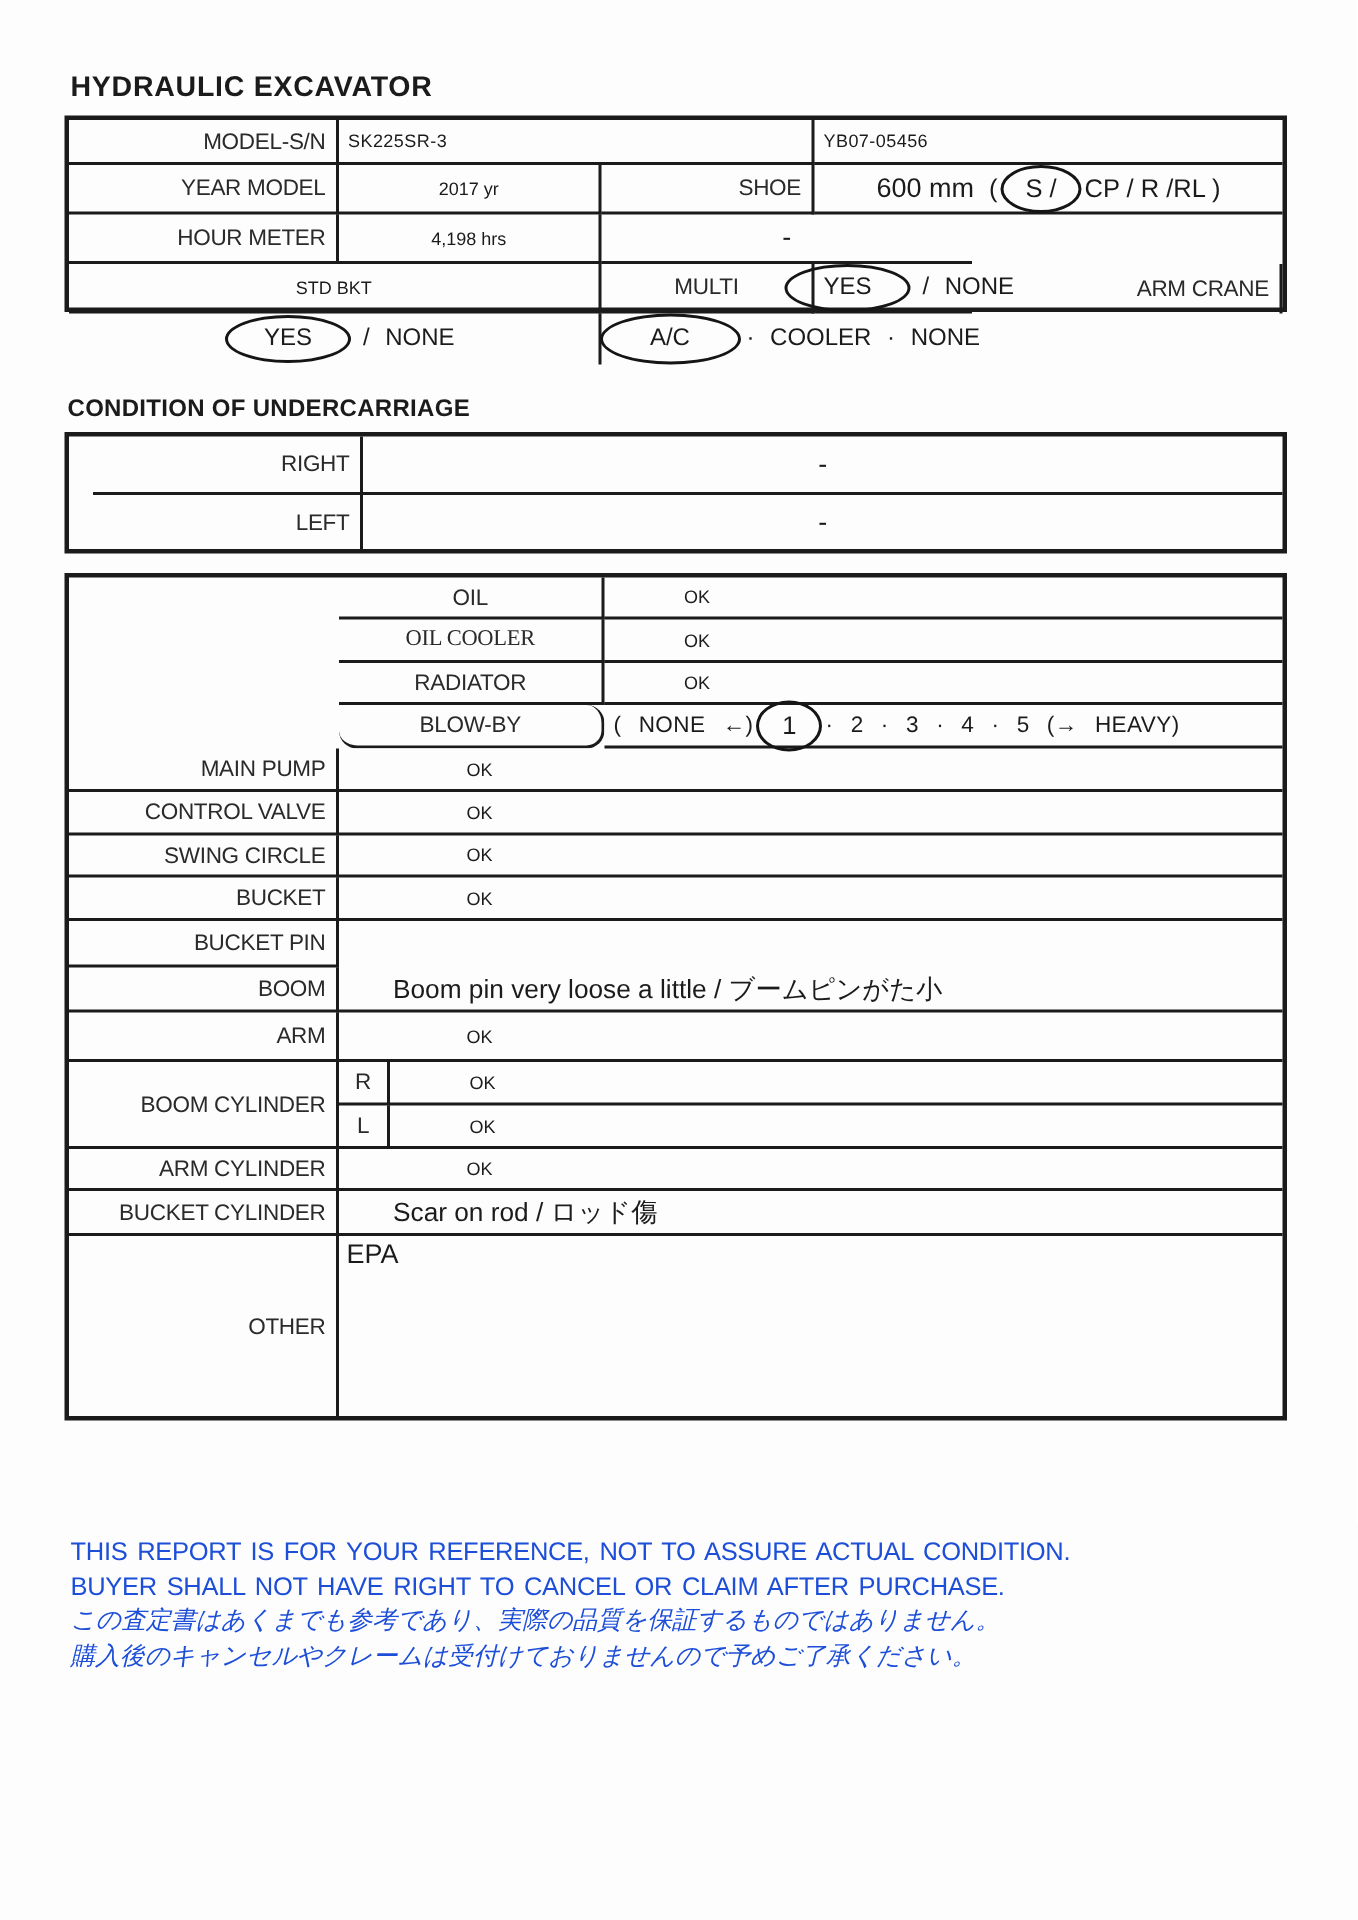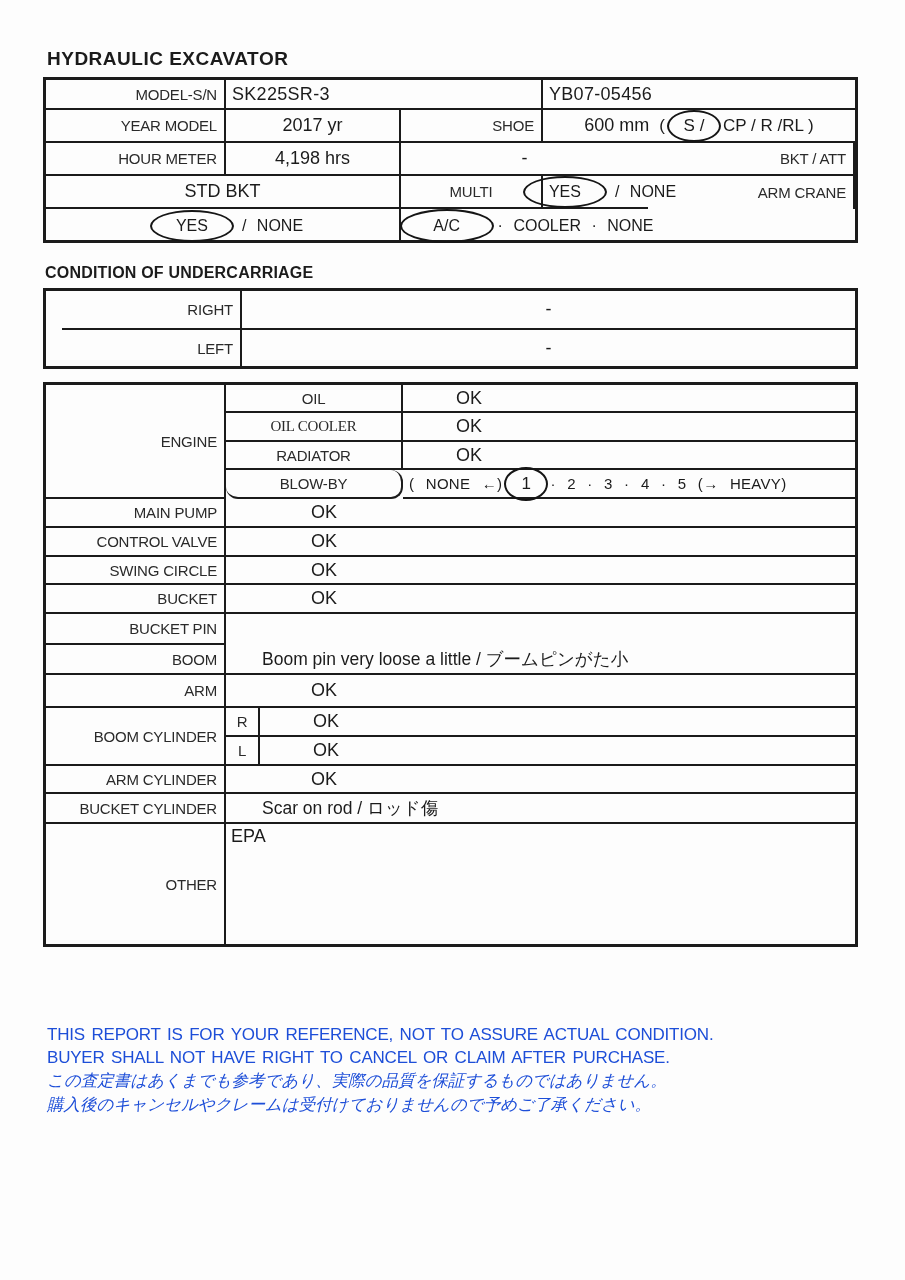--- a/index.html
+++ b/index.html
@@ -15,37 +15,37 @@
   }
   .subtitle{
     position:absolute;left:45px;top:264px;margin:0;
     font-size:16px;font-weight:600;letter-spacing:.2px;
   }
   .tbl{
     position:absolute;left:43px;box-sizing:border-box;width:815px;
     display:grid;border:3px solid #1b1b1b;background:#fdfdfd;
   }
   .tbl1{top:77px;grid-template-columns:180px 175px 142px 105px 1fr;
-        grid-template-rows:30px 33px 33px 33px 1fr;height:166px;}
+        grid-template-rows:30px 33px 33px 33px 1fr;height:131px;}
   .tbl2{top:288px;grid-template-columns:180px 1fr;grid-template-rows:39px 1fr;height:81px;padding-left:16px;}
   .tbl3{top:382px;grid-template-columns:180px 34px 143px 1fr;
         grid-template-rows:28px 29px 28px 29px 29px 29px 28px 29px 31px 30px 33px 29px 29px 28px 30px 1fr;
         height:565px;}
   .c{
     border-right:2px solid #1b1b1b;border-bottom:2px solid #1b1b1b;
     display:flex;align-items:center;overflow:visible;white-space:nowrap;
   }
   .nr{border-right:none;}
   .nb{border-bottom:none;}
   .s2{grid-column:span 2;}
   .s3{grid-column:span 3;}
   .lab{justify-content:flex-end;padding-right:7px;font-size:15px;color:#2a2a2a;letter-spacing:-.2px;}
   .labc{justify-content:center;padding-right:0;}
   .big{font-size:21px;padding-left:6px;letter-spacing:.3px;}
-  .val{font-size:18px;}
+  .val{font-size:12px;}
   .ctr{justify-content:center;}
   .opt{font-size:16px;word-spacing:6px;}
   .oval{
     display:inline-flex;align-items:center;justify-content:center;
     border:2px solid #151515;border-radius:50%;box-sizing:border-box;
     flex:0 0 auto;
   }
   .oval-yes{min-width:84px;height:32px;margin:0 8px;}
   .oval-ac{min-width:94px;height:34px;margin:0 4px;}
   .oval-s{min-width:54px;height:32px;margin:0 2px;}
@@ -84,21 +84,20 @@
       <span class="sz">600 mm</span>
       <span>(</span>
       <span class="oval oval-s">S /</span>
       <span>CP / R /RL )</span>
     </div>
 
     <div class="c lab">HOUR METER</div>
     <div class="c val ctr">4,198 hrs</div>
     <div class="c s2 nr ctr dash">-</div>
 
-    <div class="c lab">BKT / ATT</div>
     <div class="c val s2 ctr">STD BKT</div>
     <div class="c lab labc">MULTI</div>
     <div class="c nr ctr opt">
       <span class="oval oval-yes">YES</span>
       <span>/ NONE</span>
     </div>
 
     <div class="c lab nb">ARM CRANE</div>
     <div class="c s2 nb ctr opt">
       <span class="oval oval-yes">YES</span>
@@ -113,21 +112,20 @@
   <h2 class="subtitle">CONDITION OF UNDERCARRIAGE</h2>
 
   <div class="tbl tbl2">
     <div class="c lab">RIGHT</div>
     <div class="c nr ctr dash">-</div>
     <div class="c lab nb">LEFT</div>
     <div class="c nr nb ctr dash">-</div>
   </div>
 
   <div class="tbl tbl3">
-    <div class="c lab" style="grid-row:1/5;grid-column:1;">ENGINE</div>
 
     <div class="c lab labc s2" style="grid-row:1;grid-column:2/4;">OIL</div>
     <div class="c val nr okpad2" style="grid-row:1;grid-column:4;">OK</div>
 
     <div class="c lab labc s2" style="grid-row:2;grid-column:2/4;font-family:Liberation Serif, serif;">OIL COOLER</div>
     <div class="c val nr okpad2" style="grid-row:2;grid-column:4;">OK</div>
 
     <div class="c lab labc s2" style="grid-row:3;grid-column:2/4;">RADIATOR</div>
     <div class="c val nr okpad2" style="grid-row:3;grid-column:4;">OK</div>
 

